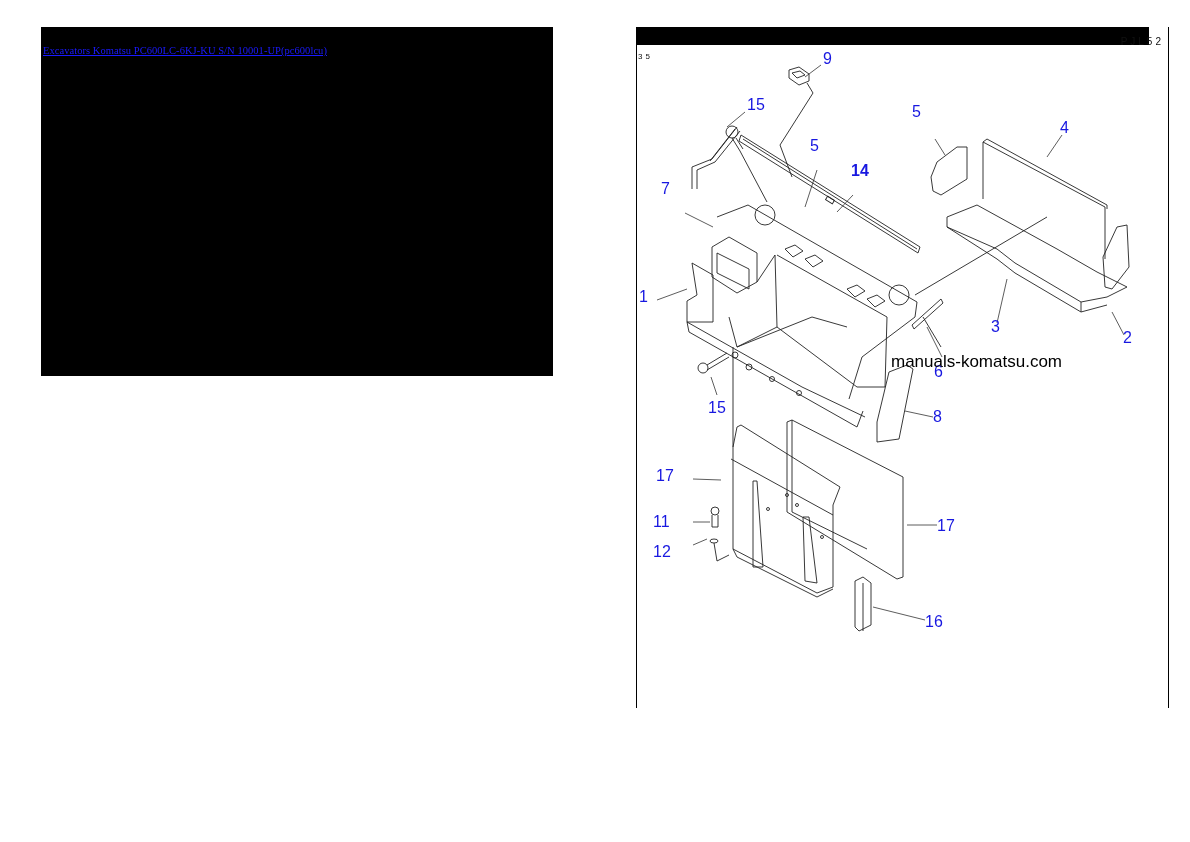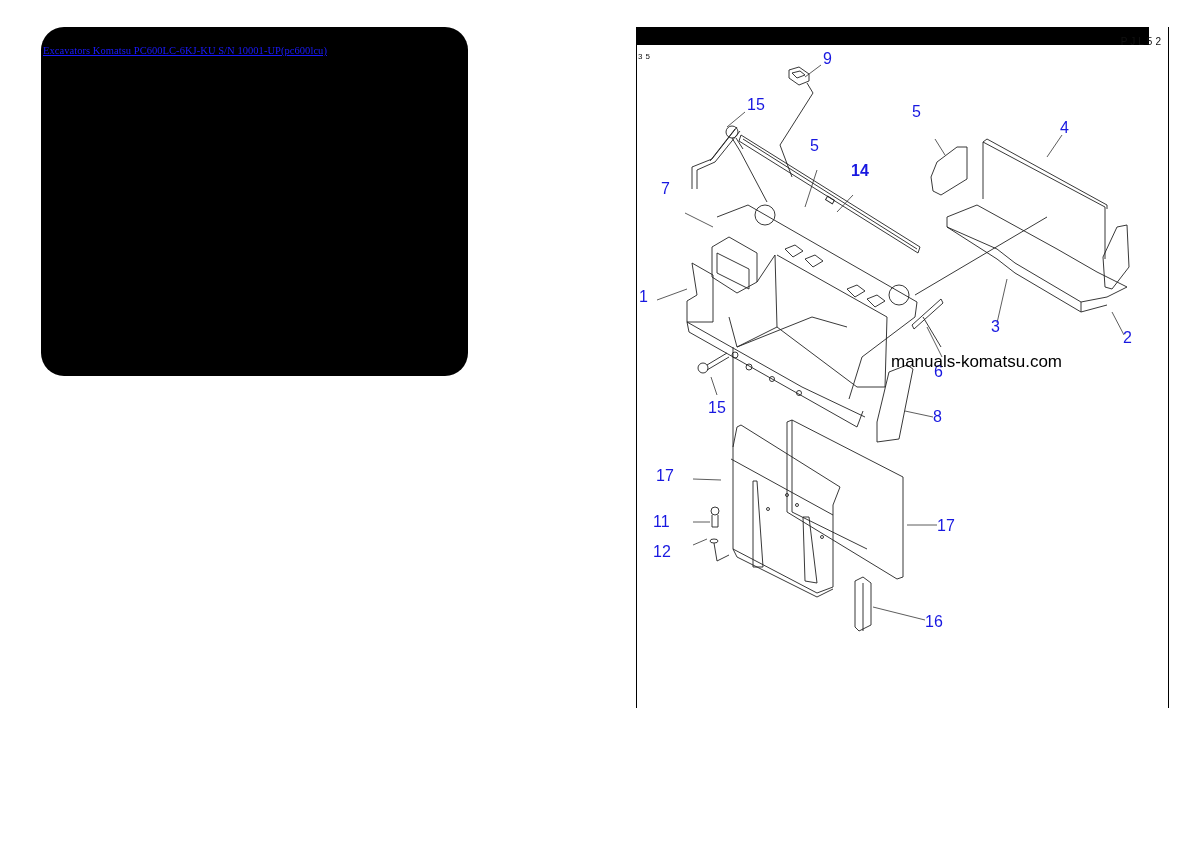--- a/index.html
+++ b/index.html
@@ -1,18 +1,18 @@
 <!DOCTYPE html>
 <html><head>
   <meta charset="utf-8">
   <style>
     html, body { margin: 0; padding: 0; background: #ffffff; }
     body { width: 1190px; height: 842px; position: relative; overflow: hidden; font-family: "Liberation Sans", sans-serif; }
 
-    .left-panel { position: absolute; left: 41px; top: 27px; width: 427px; height: 349px; background: #000000; border-radius: 23px; }
+    .left-panel { position: absolute; left: 41px; top: 27px; width: 512px; height: 349px; background: #000000; }
     .doc-link { position: absolute; left: 2px; top: 18px; font-family: "Liberation Serif", serif; font-size: 10.5px; color: #1a1aff; text-decoration: underline; white-space: nowrap; letter-spacing: 0.05px; }
 
     .diagram-frame { position: absolute; left: 636px; top: 27px; width: 533px; height: 681px; border-left: 1.5px solid #000; border-right: 1.5px solid #000; box-sizing: border-box; background: #fff; }
     .frame-header { position: absolute; left: -1.5px; top: 0; width: 513px; height: 18px; background: #000; }
     .page-num { position: absolute; left: 1px; top: 25px; font-size: 8px; letter-spacing: 3px; color: #111; }
     .page-code { position: absolute; right: 4px; top: 9px; font-size: 10px; letter-spacing: 3px; color: #111; }
 
     .drawing { position: absolute; left: 0; top: 0; width: 513px; height: 681px; }
     .callout { position: absolute; font-size: 16px; color: #1818e0; line-height: 1; }
     .watermark { position: absolute; left: 254px; top: 325px; font-size: 17px; color: #000; white-space: nowrap; }

